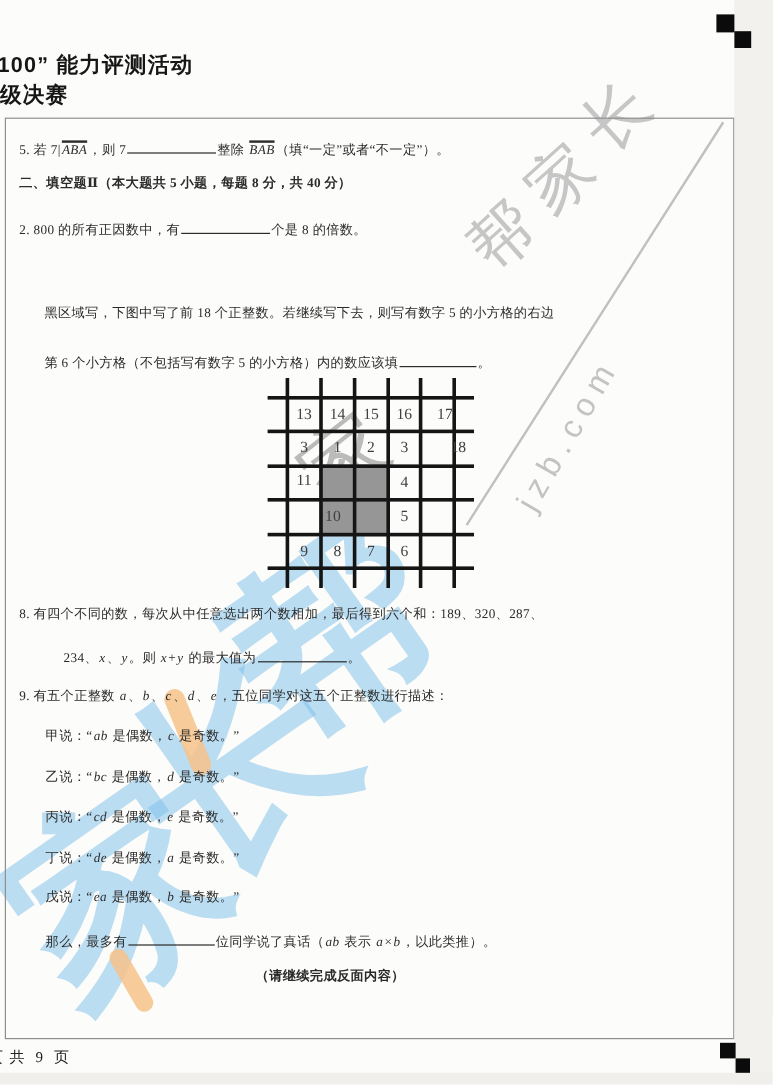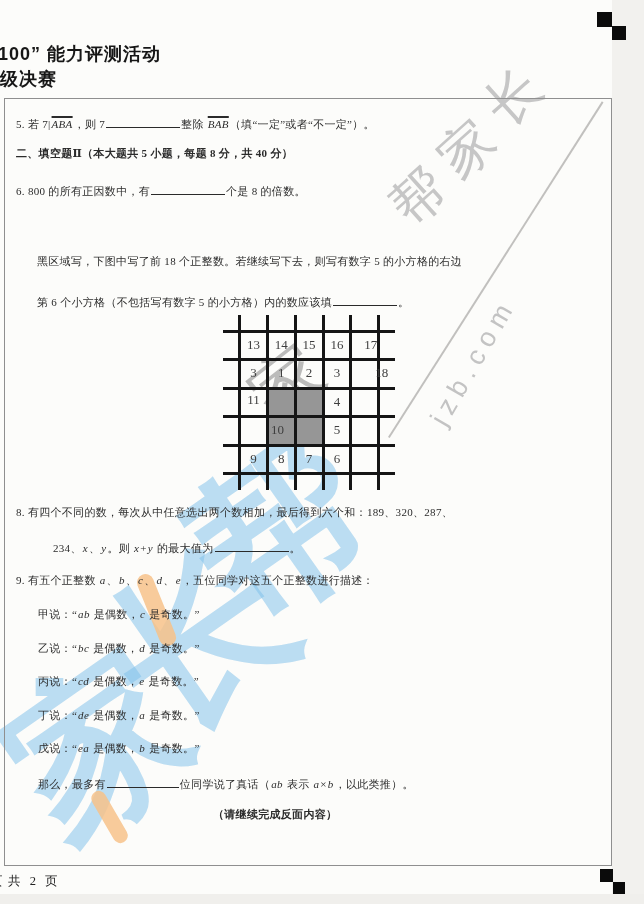--- a/index.html
+++ b/index.html
@@ -83,21 +83,21 @@
 
   <div class="abs z2" style="left:0;top:0;width:644px;height:904px;">
     <div class="hdr" id="hdr1">100” 能力评测活动</div>
     <div class="hdr" id="hdr2">级决赛</div>
 
     <div class="abs" id="qbox"></div>
 
     <div class="abs" id="qlines" style="left:0;top:0;width:644px;height:904px;">
         <div class="tline" style="left: 16px; top: 112px;"><span>5. 若 7|</span><span class="var ov">ABA</span><span>，则 7</span><span class="blank" style="width: 74px;"></span><span>整除 </span><span class="var ov">BAB</span><span>（填“一定”或者“不一定”）。</span></div>
         <div class="tline bold" style="left: 16px; top: 143px;"><span>二、填空题Ⅱ（本大题共 5 小题，每题 8 分，共 40 分）</span></div>
-        <div class="tline" style="left: 16px; top: 179px;"><span>6. 800 的所有正因数中，有</span><span class="blank" style="width: 74px;"></span><span>个是 8 的倍数。</span></div>
+        <div class="tline" style="left: 16px; top: 179px;"><span>2. 800 的所有正因数中，有</span><span class="blank" style="width: 74px;"></span><span>个是 8 的倍数。</span></div>
         <div class="tline" style="left: 37px; top: 251px;"><span>黑区域写，下图中写了前 18 个正整数。若继续写下去，则写有数字 5 的小方格的右边</span></div>
         <div class="tline" style="left: 37px; top: 290px;"><span>第 6 个小方格（不包括写有数字 5 的小方格）内的数应该填</span><span class="blank" style="width: 64px;"></span><span>。</span></div>
         <div class="tline" style="left: 16px; top: 502px;"><span>8. 有四个不同的数，每次从中任意选出两个数相加，最后得到六个和：189、320、287、</span></div>
         <div class="tline" style="left: 37px; top: 536px; margin-left: 16px;"><span>234、</span><span class="var">x</span><span>、</span><span class="var">y</span><span>。则 </span><span class="var">x</span><span>+</span><span class="var">y</span><span> 的最大值为</span><span class="blank" style="width: 74px;"></span><span>。</span></div>
         <div class="tline" style="left: 16px; top: 570px;"><span>9. 有五个正整数 </span><span class="var">a</span><span>、</span><span class="var">b</span><span>、</span><span class="var">c</span><span>、</span><span class="var">d</span><span>、</span><span class="var">e</span><span>，五位同学对这五个正整数进行描述：</span></div>
         <div class="tline" style="left: 38px; top: 604px;"><span>甲说：“</span><span class="var">ab</span><span> 是偶数，</span><span class="var">c</span><span> 是奇数。”</span></div>
         <div class="tline" style="left: 38px; top: 638px;"><span>乙说：“</span><span class="var">bc</span><span> 是偶数，</span><span class="var">d</span><span> 是奇数。”</span></div>
         <div class="tline" style="left: 38px; top: 671px;"><span>丙说：“</span><span class="var">cd</span><span> 是偶数，</span><span class="var">e</span><span> 是奇数。”</span></div>
         <div class="tline" style="left: 38px; top: 705px;"><span>丁说：“</span><span class="var">de</span><span> 是偶数，</span><span class="var">a</span><span> 是奇数。”</span></div>
         <div class="tline" style="left: 38px; top: 738px;"><span>戊说：“</span><span class="var">ea</span><span> 是偶数，</span><span class="var">b</span><span> 是奇数。”</span></div>
@@ -132,21 +132,21 @@
         <div class="gval" style="left: 241px; top: 392px; width: 24.85px; height: 16px;">11</div>
         <div class="gval" style="left: 324.55px; top: 393.8px; width: 24.85px; height: 16px;">4</div>
         <div class="gval" style="left: 241px; top: 422.2px; width: 24.85px; height: 16px; margin-left: 24px;">10</div>
         <div class="gval" style="left: 324.55px; top: 422.2px; width: 24.85px; height: 16px;">5</div>
         <div class="gval" style="left: 241px; top: 450.6px; width: 24.85px; height: 16px;">9</div>
         <div class="gval" style="left: 268.85px; top: 450.6px; width: 24.85px; height: 16px;">8</div>
         <div class="gval" style="left: 296.7px; top: 450.6px; width: 24.85px; height: 16px;">7</div>
         <div class="gval" style="left: 324.55px; top: 450.6px; width: 24.85px; height: 16px;">6</div>
       </div>
 
-    <div class="abs" id="footer">共 2 页</div>
+    <div class="abs" id="footer">共 9 页</div>
     <div class="abs" id="footer-clip"><span>页</span></div>
   </div>
 
   <div class="abs z3" style="left:0;top:0;width:644px;height:904px;pointer-events:none;">
     <div class="abs" id="edge-right"></div>
     <div class="abs" id="edge-bottom"></div>
     <div class="sq" id="sq-tr1"></div>
     <div class="sq" id="sq-tr2"></div>
     <div class="sq" id="sq-br1"></div>
     <div class="sq" id="sq-br2"></div>

